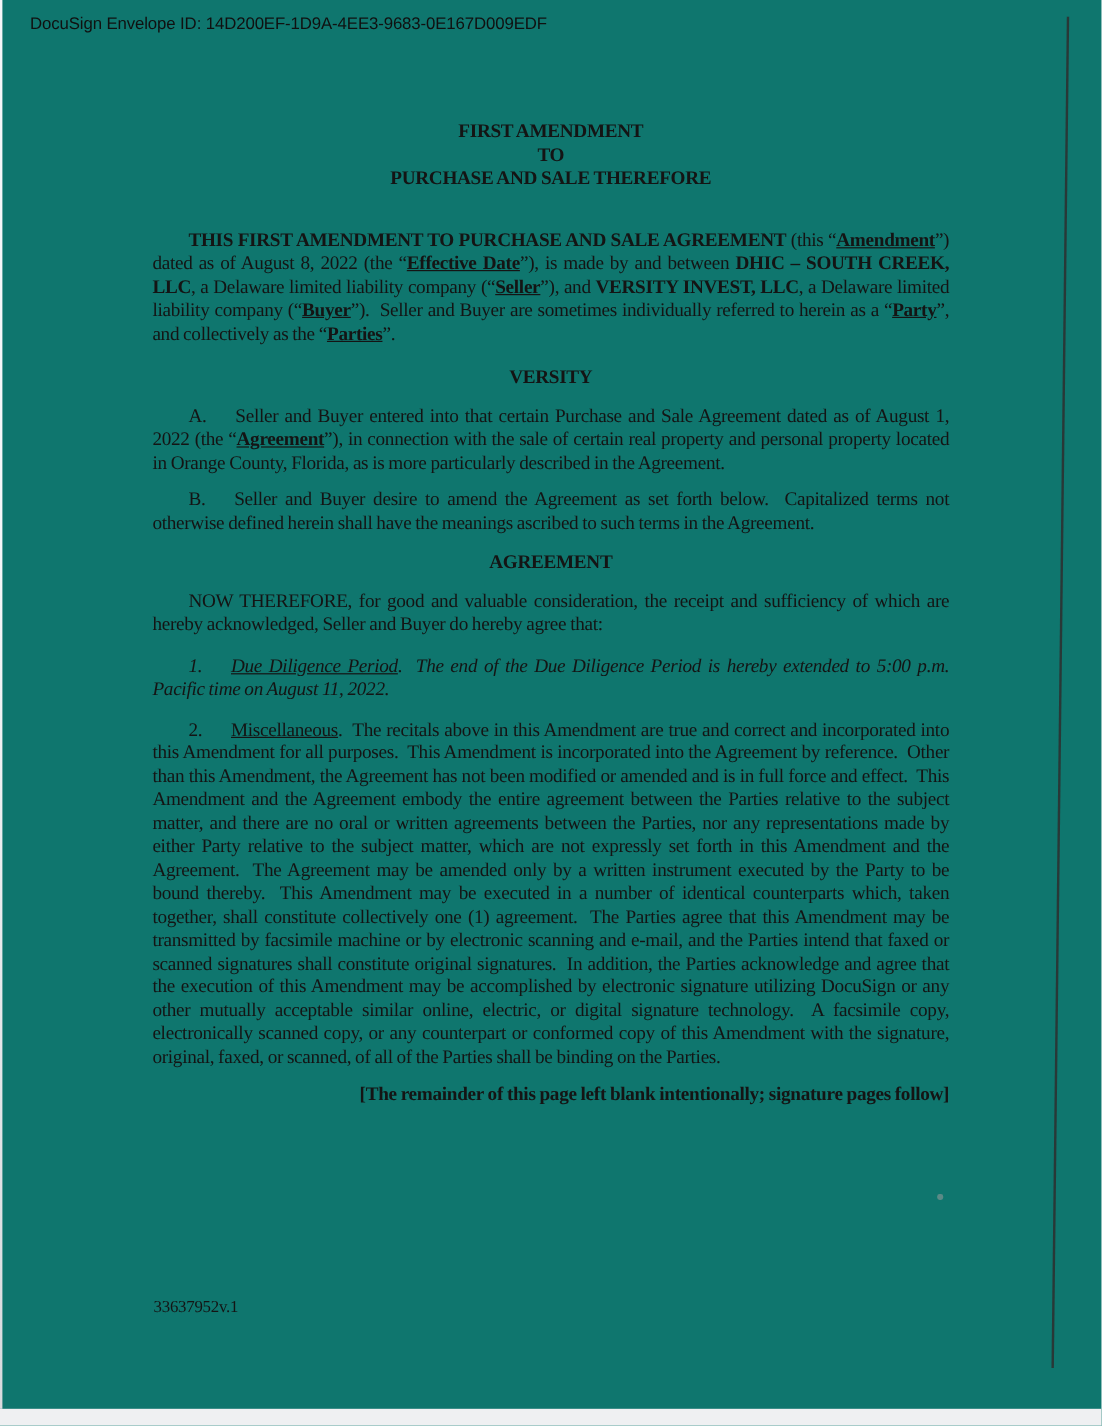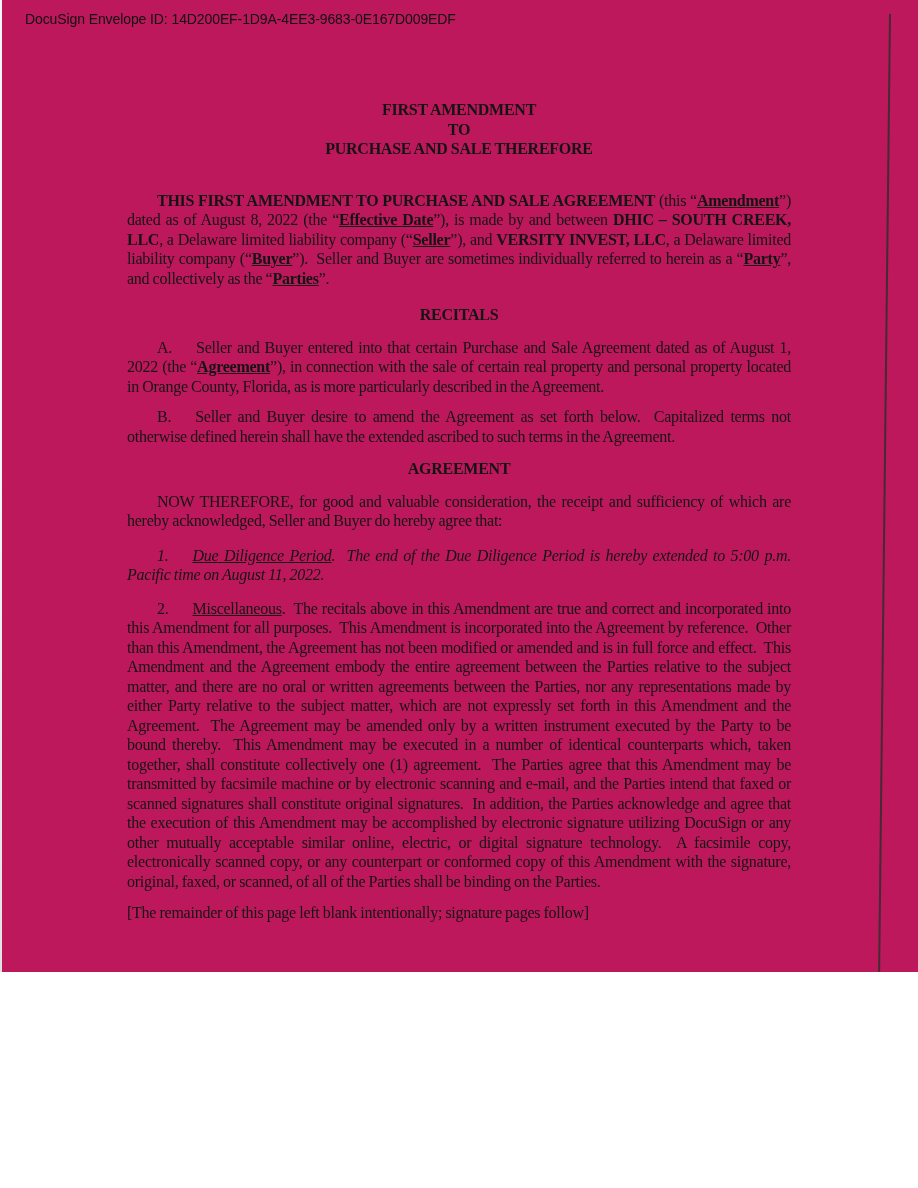--- a/index.html
+++ b/index.html
@@ -1,19 +1,19 @@
 <!DOCTYPE html>
 <html><head>
 <meta charset="utf-8">
 <style>
   html,body{margin:0;padding:0;background:#ffffff;}
   .page{
     position:relative;
-    width:918px;height:972px;
-    background:#be185d;
+    width:918px;height:1188px;
+    background:#0f766e;
     overflow:hidden;
     font-family:"Liberation Serif","DejaVu Serif",serif;
     color:#141414;
   }
   
   .scan-line-right{
     position:absolute;left:889px;top:14px;width:1.6px;height:1126px;
     background:#2e2e2e;opacity:.85;
     transform:rotate(0.65deg);transform-origin:top left;
   }
@@ -49,21 +49,21 @@
   .tab{display:inline-block;width:24px;}
   .b{font-weight:bold;}
   .u{text-decoration:underline;}
   .bu{font-weight:bold;text-decoration:underline;}
   .mb-intro{margin-bottom:17px !important;font-family:Liberation Serif, serif;}
   .mb-13{margin-bottom:13px !important;}
   .mb-11{margin-bottom:11px !important;}
   .mb-15{margin-bottom:15px !important;}
   .mb-14{margin-bottom:14px !important;font-style:italic;}
   .mb-12{margin-bottom:12px !important;}
-  .closing-line{text-align:left;font-weight:normal;}
+  .closing-line{text-align:right;font-weight:bold;}
   .footer-ref{
     position:absolute;left:128px;top:1082px;
     font-size:14px;letter-spacing:-0.2px;
   }
 </style>
 </head>
 <body>
 
 <div class="page">
 
@@ -77,25 +77,25 @@
   <div class="doc">
 
     <div class="title-block">
       <div>FIRST AMENDMENT</div>
       <div>TO</div>
       <div>PURCHASE AND SALE THEREFORE</div>
     </div>
 
     <p class="para mb-intro"><span class="b">THIS FIRST AMENDMENT TO PURCHASE AND SALE AGREEMENT</span><span> (this “</span><span class="bu">Amendment</span><span>”) dated as of August 8, 2022 (the “</span><span class="bu">Effective Date</span><span>”), is made by and between </span><span class="b">DHIC – SOUTH CREEK, LLC</span><span>, a Delaware limited liability company (“</span><span class="bu">Seller</span><span>”), and </span><span class="b">VERSITY INVEST, LLC</span><span>, a Delaware limited liability company (“</span><span class="bu">Buyer</span><span>”).  Seller and Buyer are sometimes individually referred to herein as a “</span><span class="bu">Party</span><span>”, and collectively as the “</span><span class="bu">Parties</span><span>”.</span></p>
 
-    <p class="heading mb-13">RECITALS</p>
+    <p class="heading mb-13">VERSITY</p>
 
     <p class="para mb-11"><span>A.</span><span class="tab"></span><span><span>Seller and Buyer entered into that certain Purchase and Sale Agreement dated as of August 1, 2022 (the “</span><span class="bu">Agreement</span><span>”), in connection with the sale of certain real property and personal property located in Orange County, Florida, as is more particularly described in the Agreement.</span></span></p>
 
-    <p class="para mb-13"><span>B.</span><span class="tab"></span><span><span>Seller and Buyer desire to amend the Agreement as set forth below.  Capitalized terms not otherwise defined herein shall have the extended ascribed to such terms in the Agreement.</span></span></p>
+    <p class="para mb-13"><span>B.</span><span class="tab"></span><span><span>Seller and Buyer desire to amend the Agreement as set forth below.  Capitalized terms not otherwise defined herein shall have the meanings ascribed to such terms in the Agreement.</span></span></p>
 
     <p class="heading mb-13">AGREEMENT</p>
 
     <p class="para mb-15"><span>NOW THEREFORE, for good and valuable consideration, the receipt and sufficiency of which are hereby acknowledged, Seller and Buyer do hereby agree that:</span></p>
 
     <p class="para mb-14"><span>1.</span><span class="tab"></span><span><span class="u">Due Diligence Period</span><span>.  The end of the Due Diligence Period is hereby extended to 5:00 p.m. Pacific time on August 11, 2022.</span></span></p>
 
     <p class="para mb-12"><span>2.</span><span class="tab"></span><span><span class="u">Miscellaneous</span><span>.  The recitals above in this Amendment are true and correct and incorporated into this Amendment for all purposes.  This Amendment is incorporated into the Agreement by reference.  Other than this Amendment, the Agreement has not been modified or amended and is in full force and effect.  This Amendment and the Agreement embody the entire agreement between the Parties relative to the subject matter, and there are no oral or written agreements between the Parties, nor any representations made by either Party relative to the subject matter, which are not expressly set forth in this Amendment and the Agreement.  The Agreement may be amended only by a written instrument executed by the Party to be bound thereby.  This Amendment may be executed in a number of identical counterparts which, taken together, shall constitute collectively one (1) agreement.  The Parties agree that this Amendment may be transmitted by facsimile machine or by electronic scanning and e-mail, and the Parties intend that faxed or scanned signatures shall constitute original signatures.  In addition, the Parties acknowledge and agree that the execution of this Amendment may be accomplished by electronic signature utilizing DocuSign or any other mutually acceptable similar online, electric, or digital signature technology.  A facsimile copy, electronically scanned copy, or any counterpart or conformed copy of this Amendment with the signature, original, faxed, or scanned, of all of the Parties shall be binding on the Parties.</span></span></p>
 
     <p class="closing-line">[The remainder of this page left blank intentionally; signature pages follow]</p>

